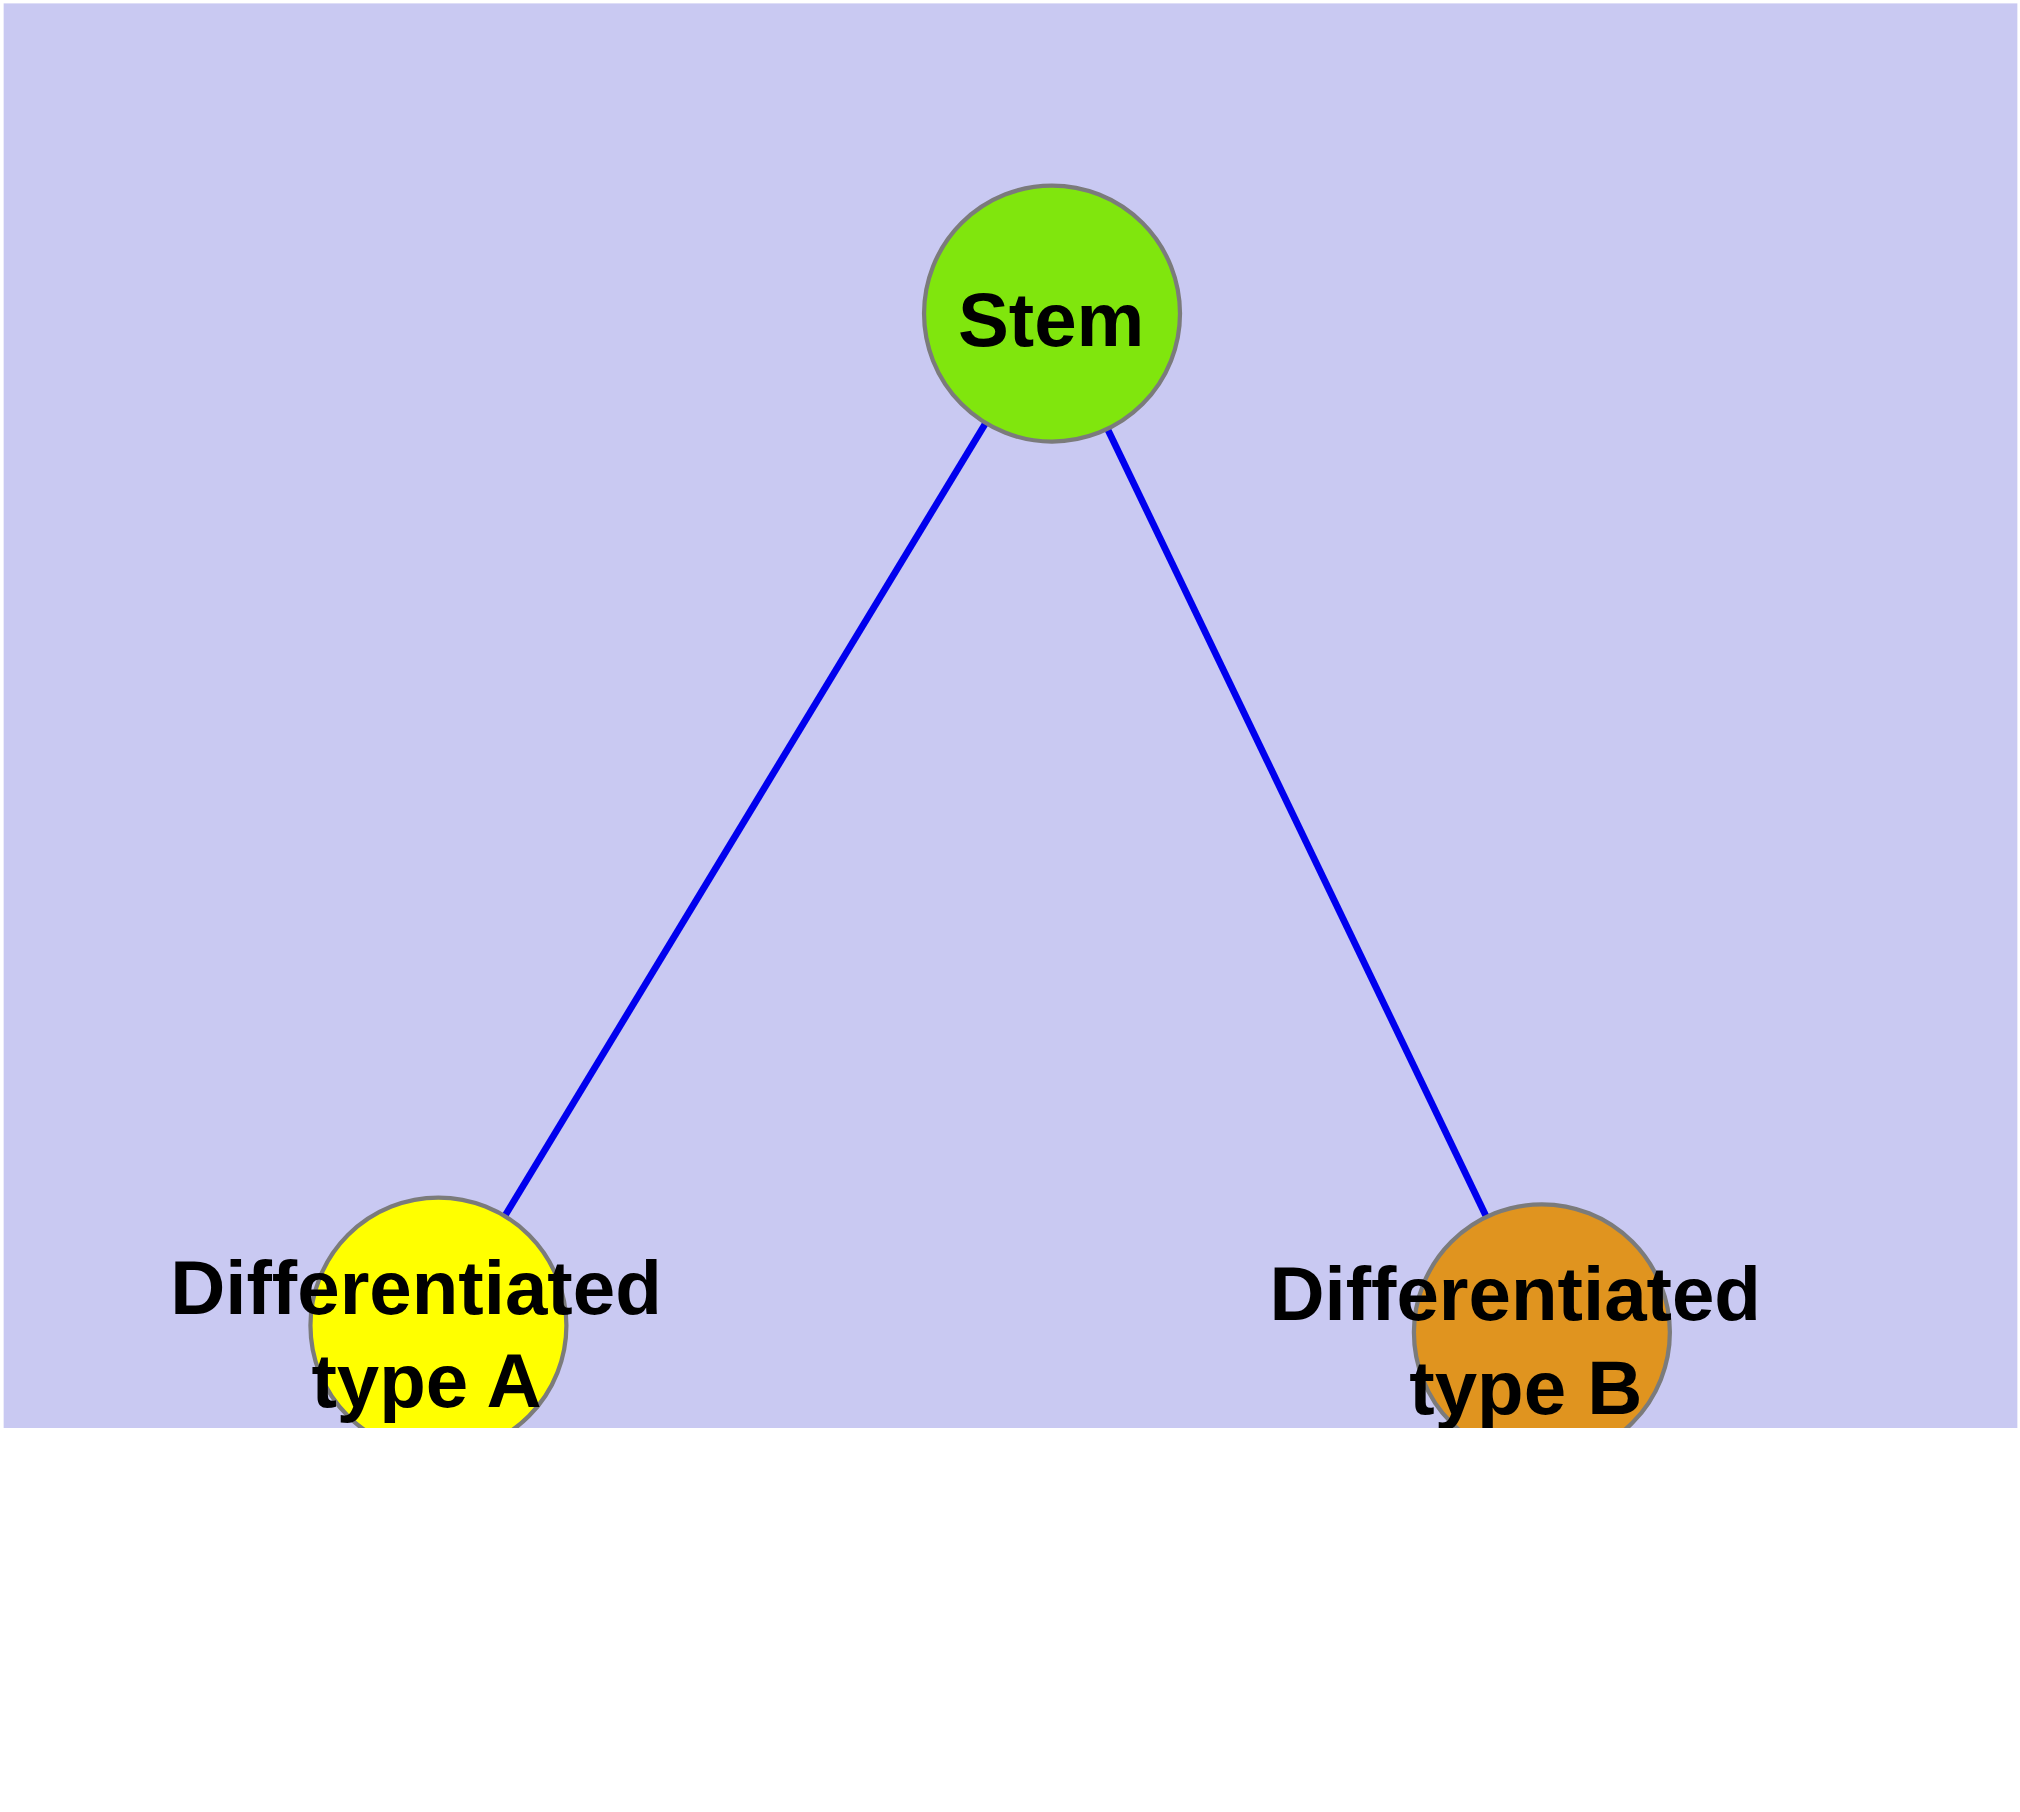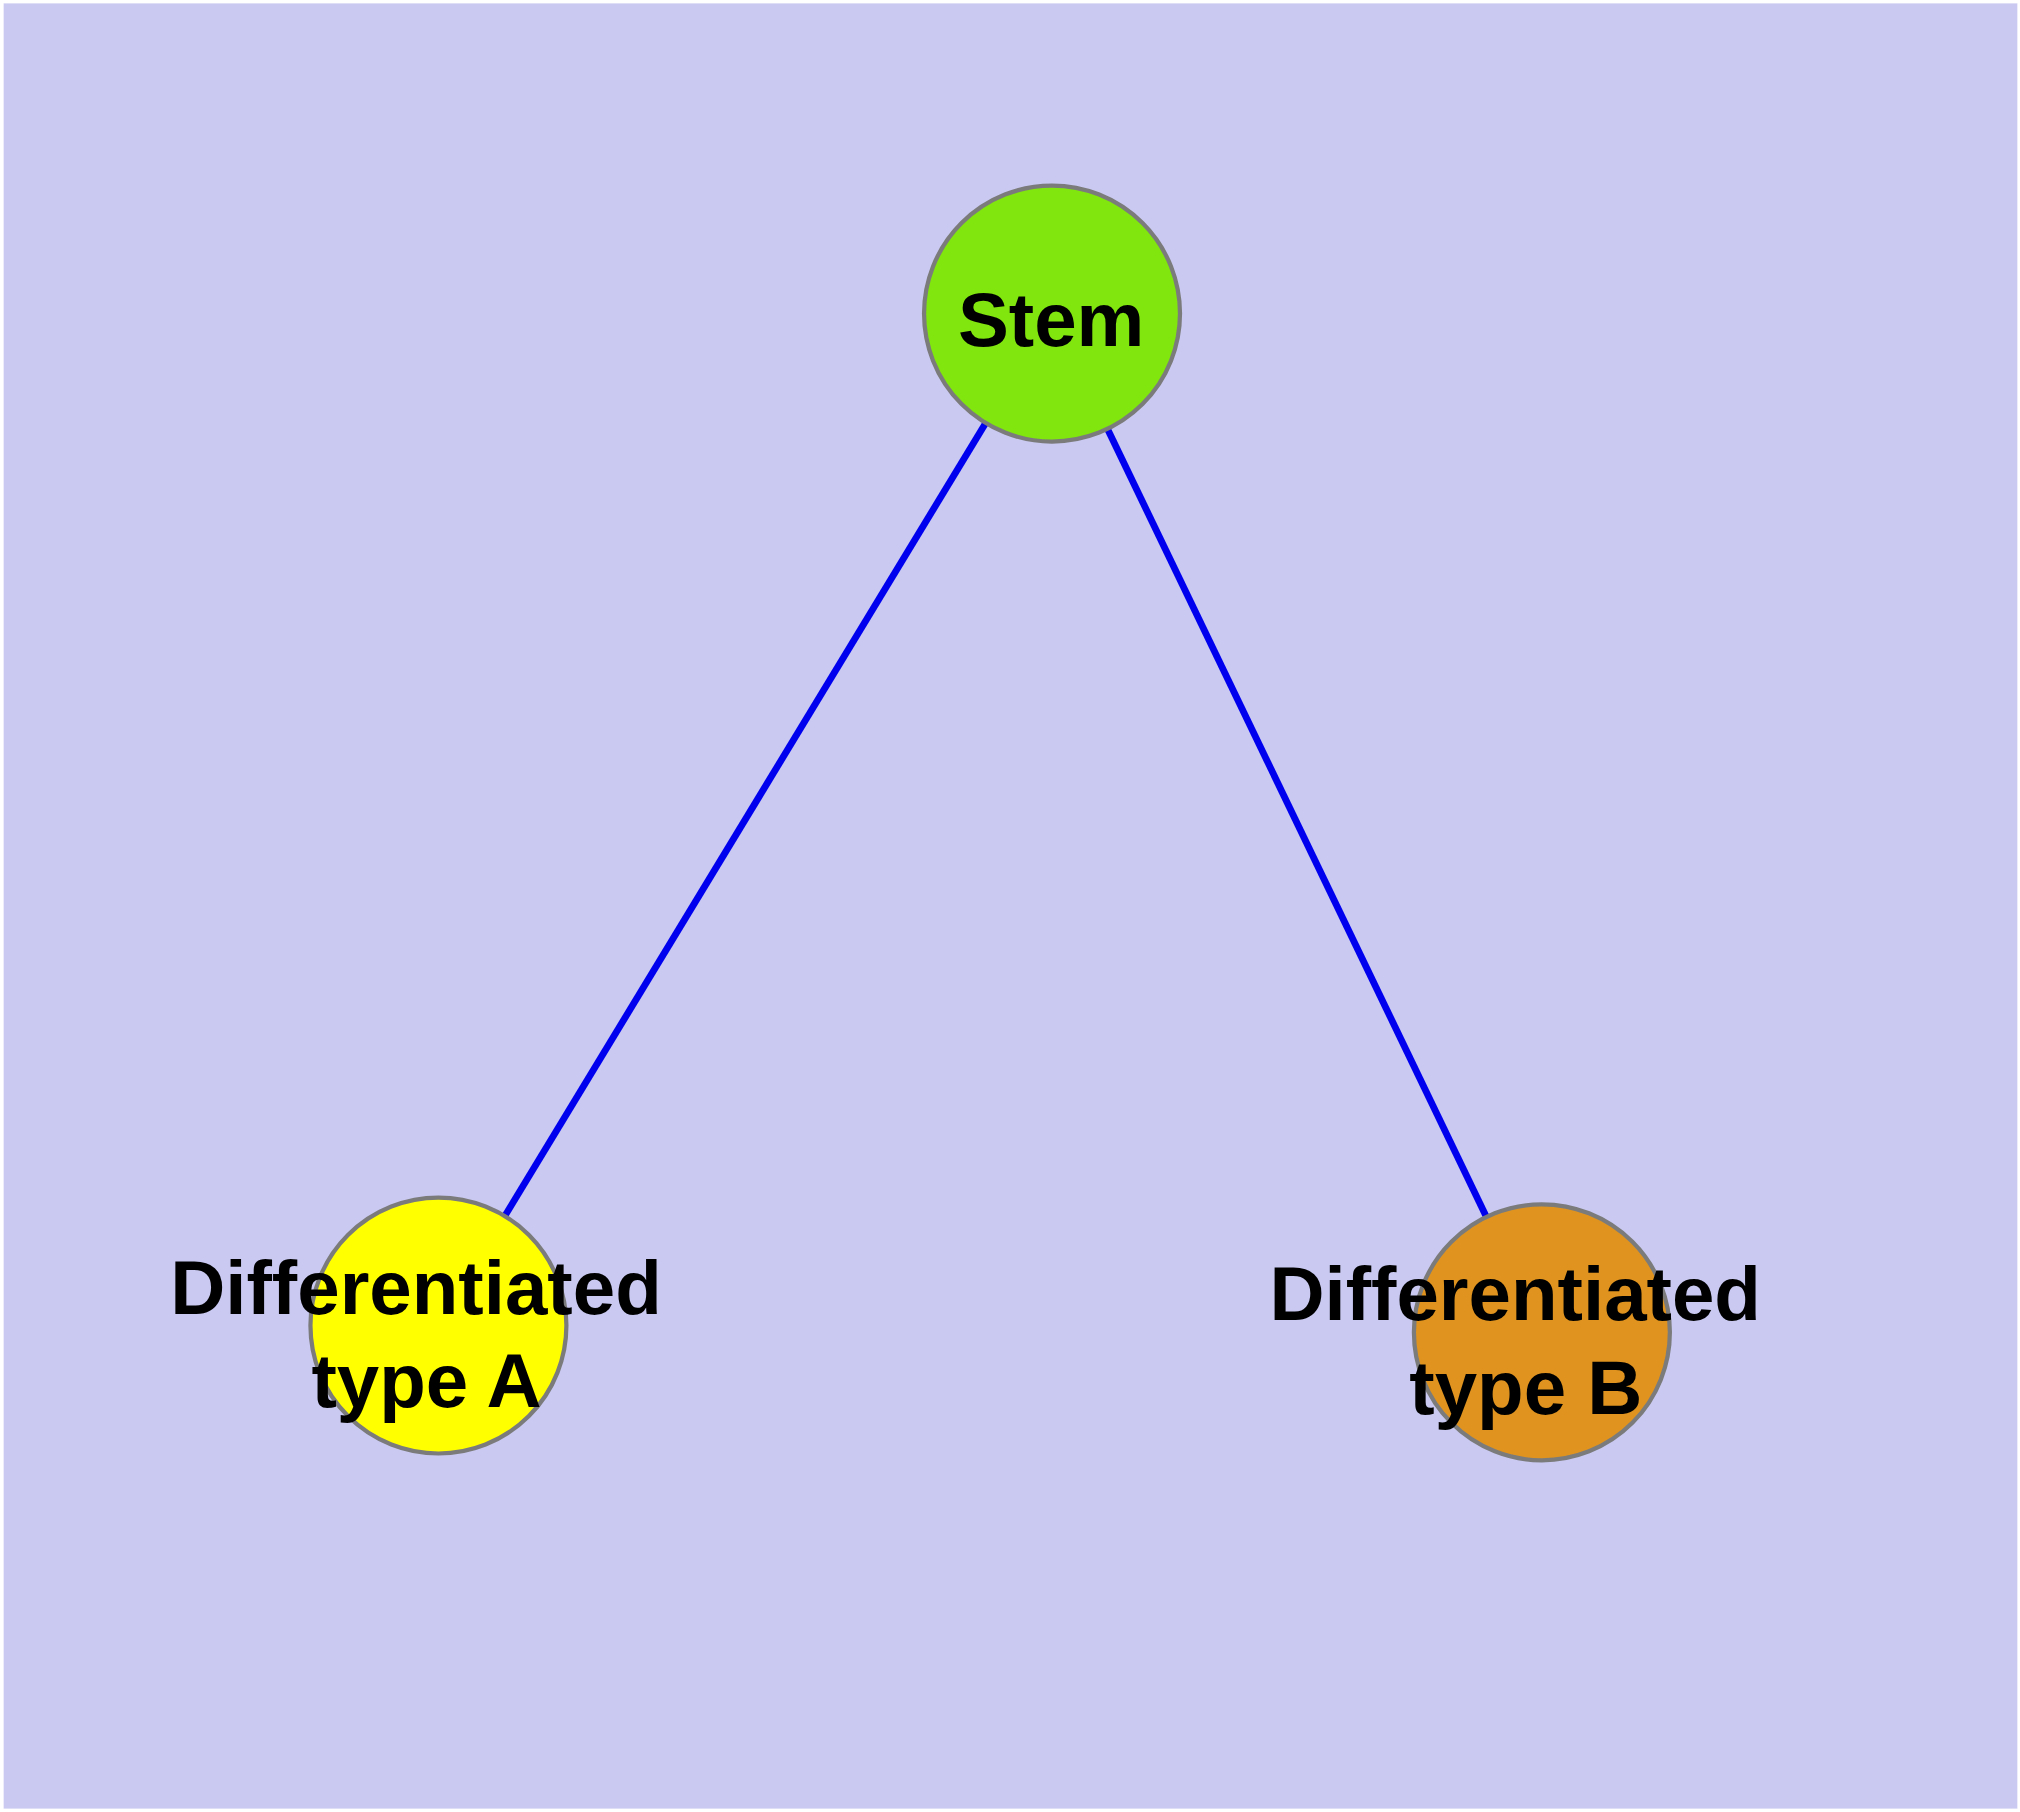--- a/index.html
+++ b/index.html
@@ -3,21 +3,21 @@
 <meta charset="utf-8">
 <style>
   html, body {
     margin: 0;
     padding: 0;
     background: #ffffff;
   }
   .stage {
     position: relative;
     width: 2021px;
-    height: 1812px;
+    height: 1428px;
     background: #ffffff;
     overflow: hidden;
   }
   .stage svg {
     position: absolute;
     left: 0;
     top: 0;
     display: block;
   }
   .node-circle {

